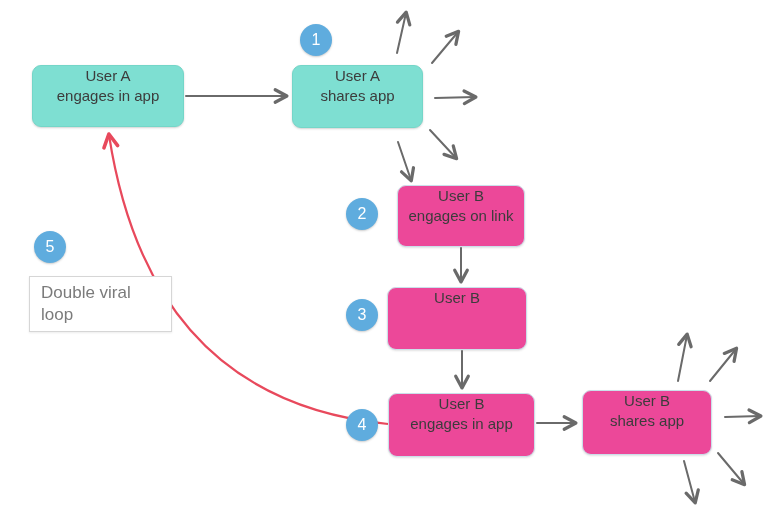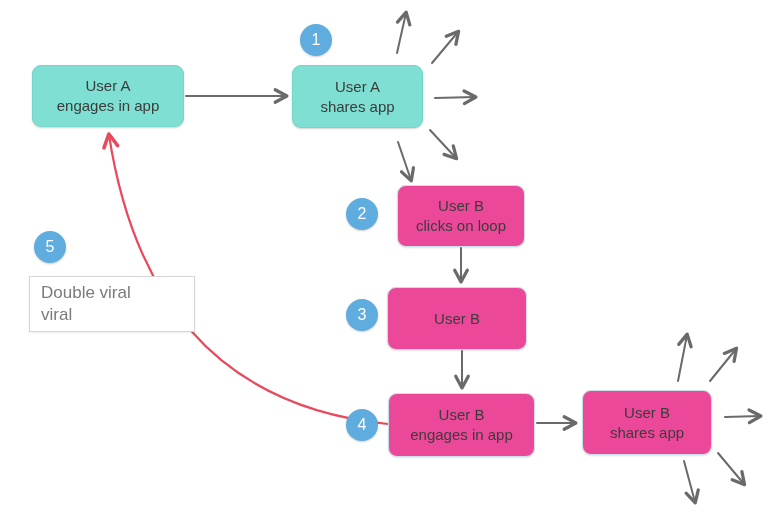--- a/index.html
+++ b/index.html
@@ -14,21 +14,21 @@
   .layer {
     position: absolute;
     left: 0; top: 0;
     width: 768px; height: 513px;
   }
   .node {
     position: absolute;
     display: flex;
     flex-direction: column;
     align-items: center;
-    justify-content: center;
+    justify-content: flex-start;
     text-align: center;
     font-size: 15px;
     line-height: 1.33;
     color: #3c3c3c;
     border-radius: 9px;
     box-sizing: border-box;
   }
   .node--teal {
     background: #7edfd2;
     border: 1px solid #74d6c8;
@@ -49,21 +49,21 @@
     color: #ffffff;
     font-size: 16px;
     display: flex;
     align-items: center;
     justify-content: center;
     box-shadow: 0 1px 2px rgba(50,50,50,.25);
   }
   .loop-label {
     position: absolute;
     left: 29px; top: 276px;
-    width: 166px; height: 56px;
+    width: 143px; height: 56px;
     background: #ffffff;
     border: 1px solid #d6d6d6;
     box-shadow: 0 1px 2px rgba(0,0,0,.08);
     display: flex;
     flex-direction: column;
     justify-content: center;
     padding-left: 11px;
     box-sizing: border-box;
     font-size: 17px;
     line-height: 1.32;
@@ -117,21 +117,21 @@
     <span>engages in app</span>
   </div>
 
   <div class="node node--teal" style="left:292px; top:65px; width:131px; height:63px;">
     <span>User A</span>
     <span>shares app</span>
   </div>
 
   <div class="node node--blue" style="left:397px; top:185px; width:128px; height:62px;">
     <span>User B</span>
-    <span>clicks on loop</span>
+    <span>engages on link</span>
   </div>
 
   <div class="node node--blue" style="left:387px; top:287px; width:140px; height:63px;">
     <span>User B</span>
   </div>
 
   <div class="node node--blue" style="left:388px; top:393px; width:147px; height:64px;">
     <span>User B</span>
     <span>engages in app</span>
   </div>
@@ -142,16 +142,16 @@
   </div>
 
   <div class="badge" style="left:300px; top:24px;">1</div>
   <div class="badge" style="left:346px; top:198px;">2</div>
   <div class="badge" style="left:346px; top:299px;">3</div>
   <div class="badge" style="left:346px; top:409px;">4</div>
   <div class="badge" style="left:34px; top:231px;">5</div>
 
   <div class="loop-label">
     <span>Double viral</span>
-    <span>viral</span>
+    <span>loop</span>
   </div>
 
 </div>
 
 </body></html>

